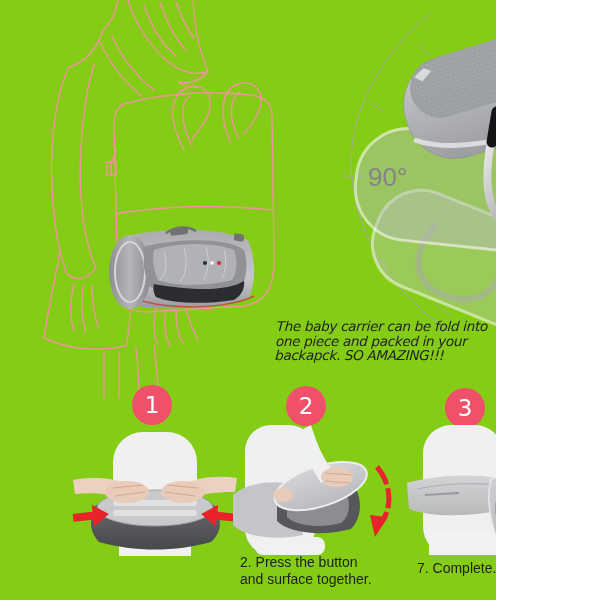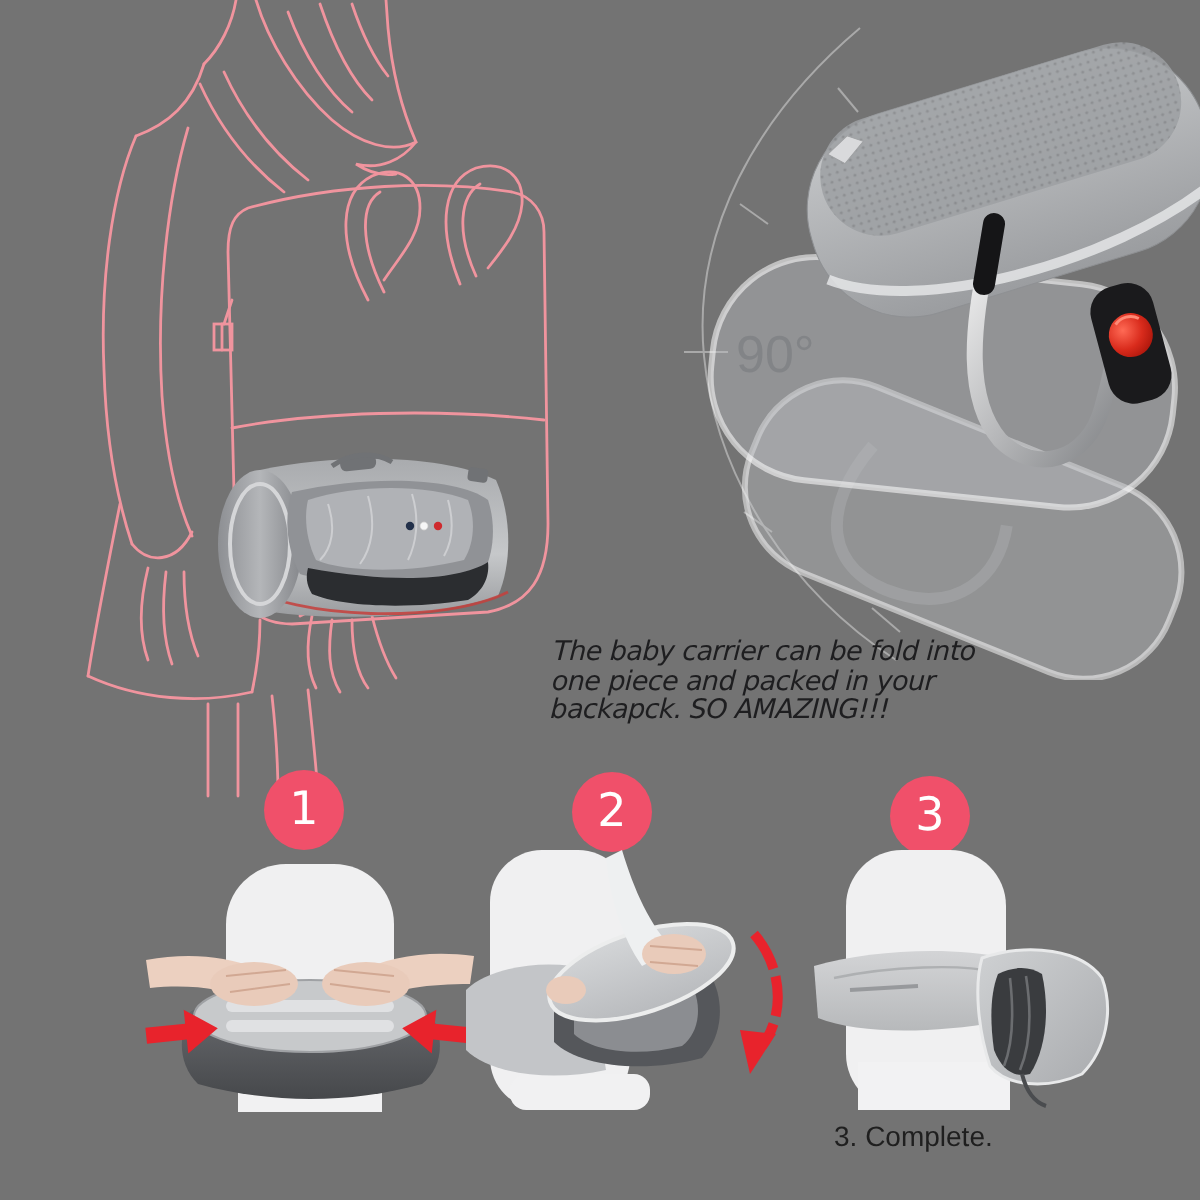--- a/index.html
+++ b/index.html
@@ -1,17 +1,17 @@
 <!DOCTYPE html>
 <html style="--badge-color: #f0506a; --promo-color: #1e1e20; --caption-color: #1f1f1f;"><head>
 <meta charset="utf-8">
 <style>
   html,body{margin:0;padding:0;background:#fff;}
   .canvas{
-    position:relative;width:600px;height:600px;background:#737373;overflow:hidden;
+    position:relative;width:496px;height:600px;background:#84cc16;overflow:hidden;
     font-family:"Liberation Sans",sans-serif;
   }
   .abs{position:absolute;}
   
   .promo{
     left:276px;top:319px;width:320px;
     font-family:"DejaVu Sans",sans-serif;
     font-style:italic;font-weight:500;
     font-size:13.5px;line-height:14.5px;letter-spacing:-0.3px;
     color:var(--promo-color,#1e1e20);
@@ -262,17 +262,21 @@
     <path d="M12,58 C40,50 80,48 108,54 L104,86 C70,92 34,92 14,84 Z" fill="url(#s3band)"></path>
     <path d="M22,64 C50,58 86,57 102,61" stroke="#aeb0b2" stroke-width="1.2" fill="none"></path>
     <path d="M30,70 L64,68" stroke="#97999c" stroke-width="2" fill="none"></path>
 
     <path d="M96,54 C120,46 146,50 156,64 C162,80 158,100 146,112 C128,120 108,118 100,108 C94,90 92,68 96,54 Z" fill="url(#s3pouch)" stroke="#e8e9ea" stroke-width="1.5"></path>
     <path d="M104,62 C112,58 120,58 126,62 C130,80 128,100 120,112 C112,114 106,110 102,100 C100,86 100,72 104,62 Z" fill="#3a3c3f"></path>
     <path d="M110,64 C112,82 111,98 107,108 M118,63 C121,82 120,98 115,110" stroke="#6b6d70" stroke-width="1.3" fill="none"></path>
     <path d="M116,112 C118,120 122,126 128,128" stroke="#4a4c4f" stroke-width="2" fill="none"></path>
   </svg>
 
+  <div class="abs caption" style="left:240px;top:554px;width:170px">
+    <div>2. Press the button</div>
+    <div>and surface together.</div>
+  </div>
   <div class="abs caption" style="left:417px;top:560px;width:130px">
-    <div>3. Complete.</div>
+    <div>7. Complete.</div>
   </div>
 
 </div>
 
 </body></html>

